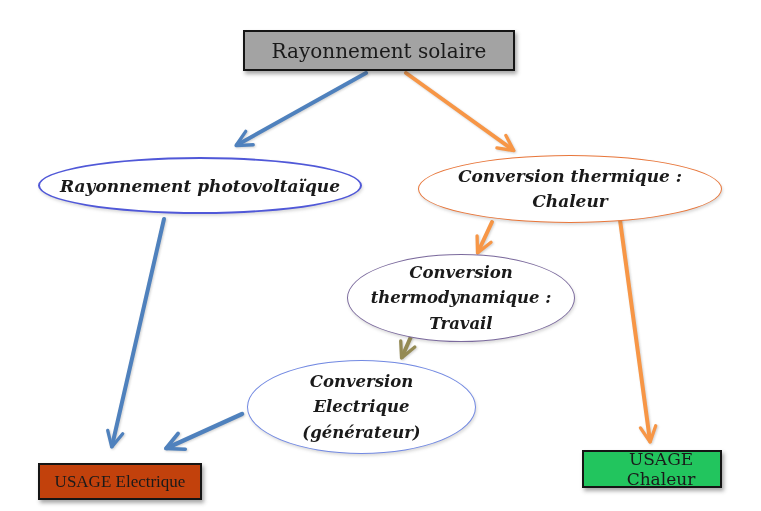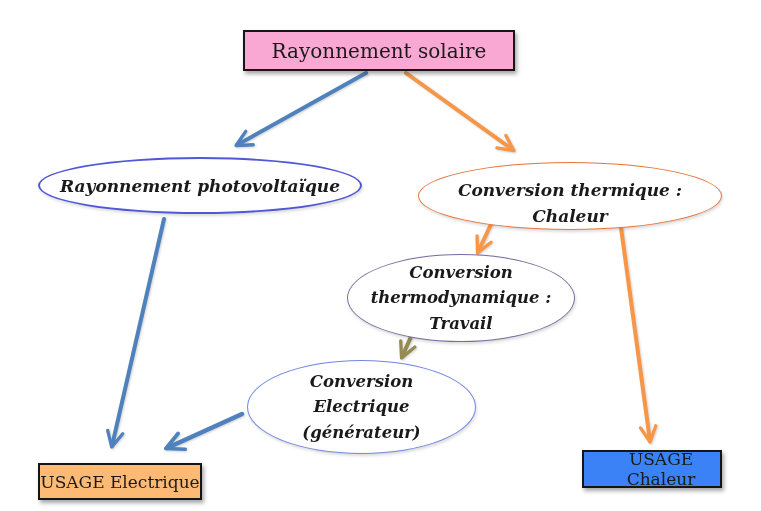--- a/index.html
+++ b/index.html
@@ -39,22 +39,22 @@
 
   #node-solar {
     left: 243px; top: 30px; width: 272px; height: 41px;
     font-size: 20px;
   }
   #node-photovoltaic {
     left: 38px; top: 157px; width: 324px; height: 57px;
     font-size: 17px; border-width: 2px;
   }
   #node-thermal {
-    left: 418px; top: 162px; width: 304px; height: 68px;
-    font-size: 17px; line-height: 1.5; align-items: flex-end;
+    left: 418px; top: 155px; width: 304px; height: 68px;
+    font-size: 17px; line-height: 1.5;
   }
   #node-thermodynamic {
     left: 347px; top: 254px; width: 228px; height: 88px;
     font-size: 16.5px; line-height: 1.55; border-width: 1.4px;
   }
   #node-electric {
     left: 247px; top: 360px; width: 229px; height: 94px;
     font-size: 16.5px; line-height: 1.55;
   }
   #node-usage-electric {
@@ -94,21 +94,21 @@
 
     <line x1="366" y1="73" x2="237" y2="145" stroke-width="4" marker-end="url(#ah-blue)" stroke="#4f81bd"></line>
     <line x1="406" y1="73" x2="513" y2="150" stroke-width="4" marker-end="url(#ah-orange)" stroke="#f79646"></line>
     <line x1="492" y1="222" x2="478" y2="252" stroke-width="4" marker-end="url(#ah-orange)" stroke="#f79646"></line>
     <line x1="620" y1="220" x2="650" y2="441" stroke-width="4" marker-end="url(#ah-orange)" stroke="#f79646"></line>
     <line x1="413" y1="332" x2="402" y2="357" stroke-width="4" marker-end="url(#ah-olive)" stroke="#948a54"></line>
     <line x1="164" y1="219" x2="112" y2="446" stroke-width="4" marker-end="url(#ah-blue)" stroke="#4f81bd"></line>
     <line x1="242" y1="414" x2="167" y2="448" stroke-width="4.5" marker-end="url(#ah-blue)" stroke="#4f81bd"></line>
   </svg>
 
-  <div class="node rect-node" id="node-solar" style="background-color: #f9a8d4;">
+  <div class="node rect-node" id="node-solar" style="background-color: #a3a3a3;">
     <span>Rayonnement solaire</span>
   </div>
 
   <div class="node ellipse-node" id="node-photovoltaic" style="border-color: rgb(80, 88, 216);">
     <span>Rayonnement photovoltaïque</span>
   </div>
 
   <div class="node ellipse-node" id="node-thermal" style="border-color: rgb(232, 118, 58);">
     <span>Conversion thermique :
 Chaleur</span>
@@ -119,21 +119,21 @@
 thermodynamique :
 Travail</span>
   </div>
 
   <div class="node ellipse-node" id="node-electric" style="border-color: rgb(114, 137, 226);">
     <span>Conversion
 Electrique
 (générateur)</span>
   </div>
 
-  <div class="node rect-node" id="node-usage-electric" style="background-color: #fdba74;">
+  <div class="node rect-node" id="node-usage-electric" style="background-color: #c2410c; font-family: Liberation Serif, serif;">
     <span>USAGE Electrique</span>
   </div>
 
-  <div class="node rect-node" id="node-usage-heat" style="background-color: #3b82f6; padding-left: 18px;">
+  <div class="node rect-node" id="node-usage-heat" style="background-color: #22c55e; padding-left: 18px;">
     <span>USAGE Chaleur</span>
   </div>
 
 </div>
 
 </body></html>

